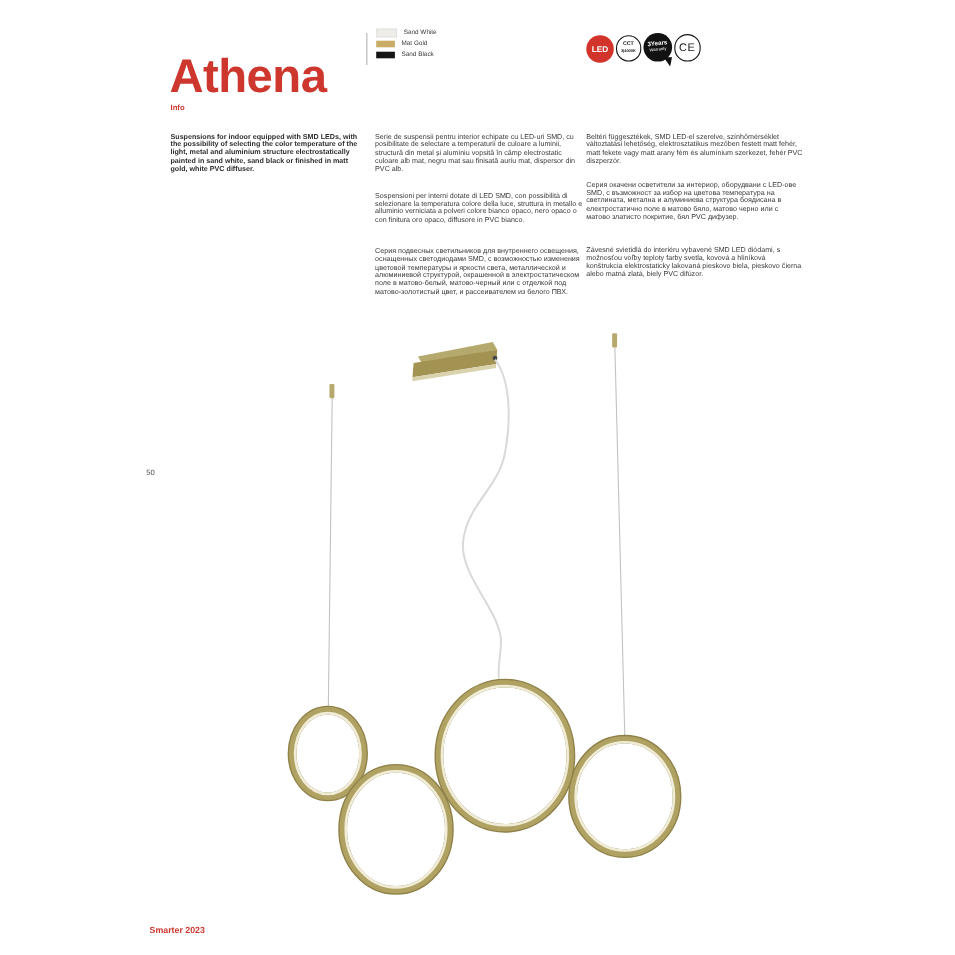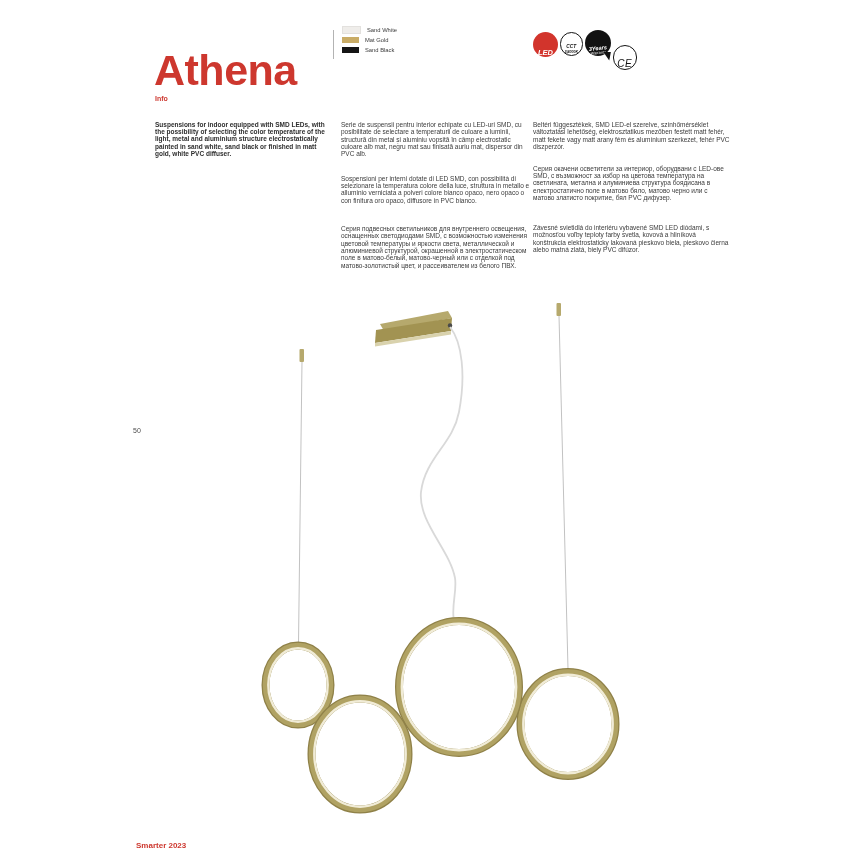--- a/index.html
+++ b/index.html
@@ -12,31 +12,31 @@
   .title{
     left:154px;top:22px;font-size:43px;font-weight:800;letter-spacing:-0.5px;line-height:38px;
   }
   .divider{left:333px;top:30px;width:1px;height:29px;background:#b3b3b3;}
   .finishes{left:342px;top:27px;display:flex;flex-direction:column;gap:3.5px;}
   .finish-row{display:flex;align-items:center;gap:6px;height:6.5px;}
   .swatch{width:17px;height:6px;display:inline-block;}
   .swatch.white{border:0.5px solid #e3e1de;}
   .finish-label{font-size:5.8px;color:#3b3b3b;white-space:nowrap;}
   
-  .badge{border-radius:50%;display:flex;flex-direction:column;align-items:center;justify-content:flex-end;text-align:center;box-sizing:border-box;font-style:italic;}
+  .badge{border-radius:50%;display:flex;flex-direction:column;align-items:center;justify-content:center;text-align:center;box-sizing:border-box;}
   .badge-led{left:533px;top:31.5px;width:25px;height:25px;background:#d2342c;color:#fff;font-size:7.5px;font-weight:bold;}
   .badge-cct{left:559.5px;top:32px;width:23.5px;height:23.5px;background:#fff;border:1.3px solid #141414;color:#141414;line-height:1;}
   .badge-cct .l1{font-size:4.8px;font-weight:bold;}
   .badge-cct .l2{font-size:3.6px;font-weight:bold;margin-top:0.8px;}
   .badge-war{left:585px;top:30px;width:26px;height:26px;background:#121212;color:#fff;line-height:1;}
   .badge-war .inner{transform:rotate(-6deg);}
   .badge-war .l1{font-size:5.6px;font-weight:bold;display:block;}
   .badge-war .l2{font-size:3.8px;display:block;margin-top:0.8px;}
   .badge-war .tail{position:absolute;right:0px;bottom:-4.5px;width:8px;height:9px;background:#121212;clip-path:polygon(0 0,100% 0,78% 100%);}
-  .badge-ce{left:612.5px;top:31px;width:24.5px;height:24.5px;background:#fff;border:1.3px solid #141414;color:#141414;font-size:10px;letter-spacing:0.6px;font-weight:500;margin-top:14px;}
+  .badge-ce{left:612.5px;top:31px;width:24.5px;height:24.5px;background:#fff;border:1.3px solid #141414;color:#141414;font-size:10px;letter-spacing:0.6px;font-weight:500;}
   
   .info-heading{left:155px;top:95px;font-size:7px;font-weight:bold;}
   .para{font-size:6.5px;line-height:7.35px;color:#3a3a3a;text-align:left;}
   .para.bold{font-weight:bold;color:#2e2e2e;}
   .col-en{left:155px;width:171px;}
   .col-mid{left:341px;width:190px;}
   .col-right{left:533px;width:197px;}
   .page-number{left:133px;top:427px;font-size:7px;color:#4d4d4d;}
   .footer{left:136px;top:841px;font-size:8px;font-weight:bold;}
   

